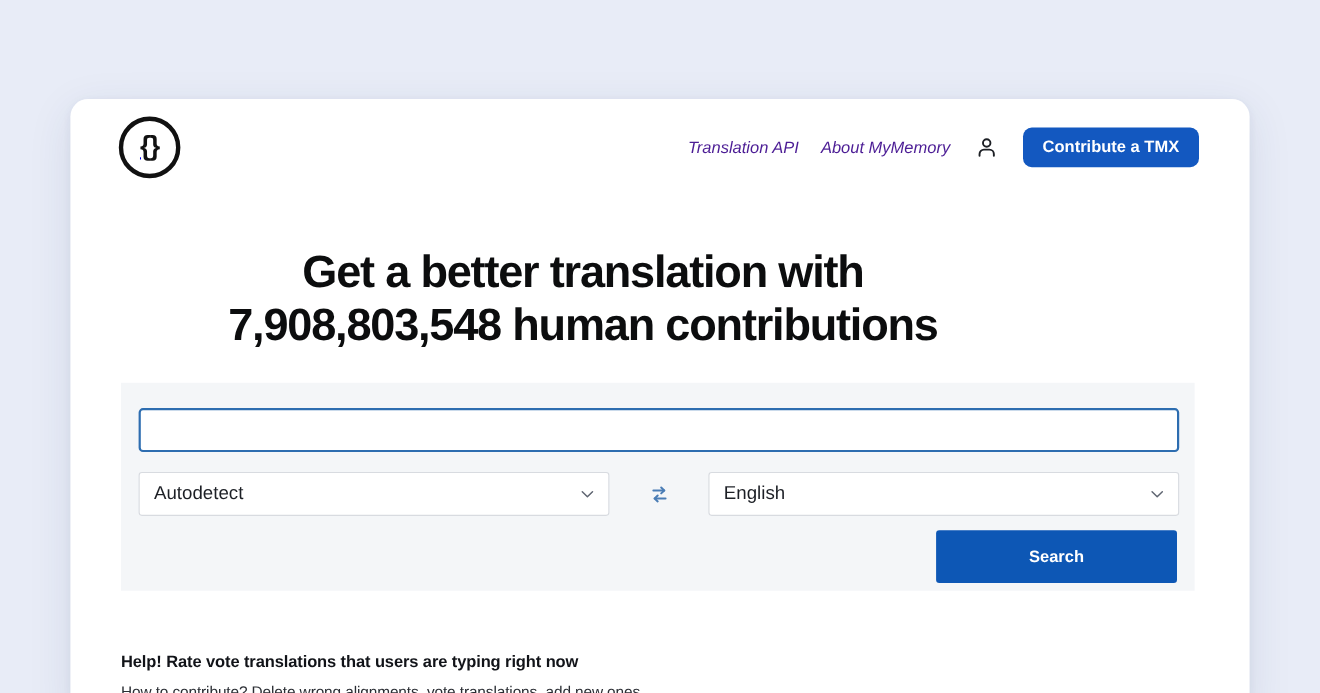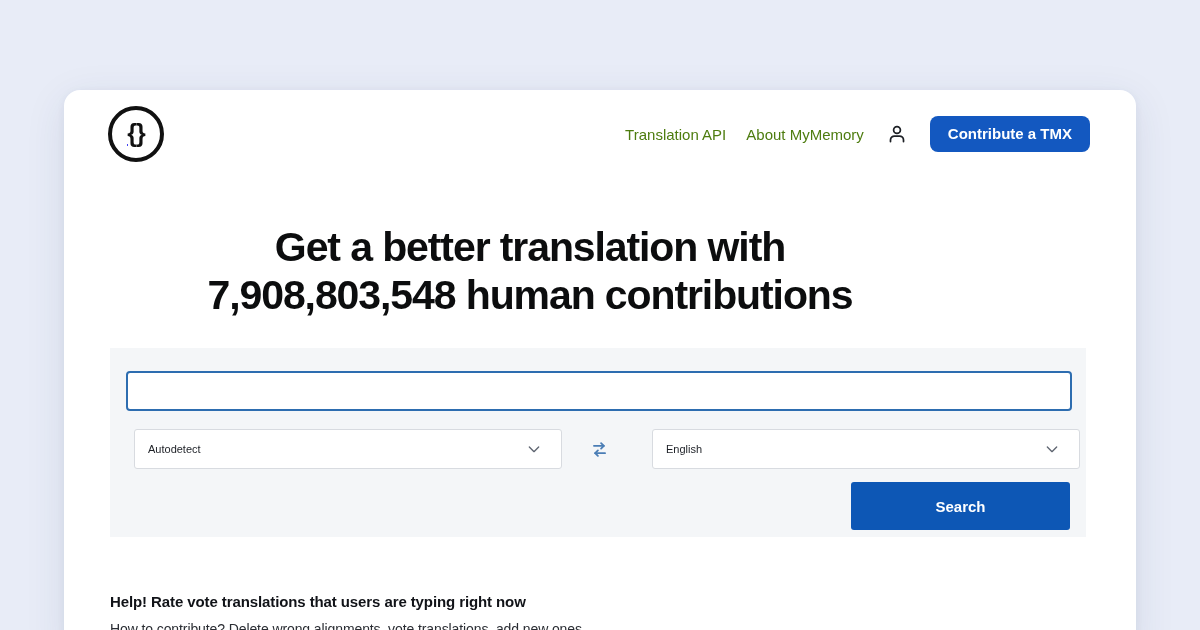--- a/index.html
+++ b/index.html
@@ -99,23 +99,24 @@
 
   .nav {
     margin-left: auto;
     display: flex;
     align-items: center;
     gap: 20px;
   }
 
   .nav-link {
     font-size: 15px;
-    color: #4d7c0f;
+    color: #4c1d95;
     text-decoration: none;
     white-space: nowrap;
+    font-style: italic;
   }
 
   .user-icon {
     width: 22px;
     height: 22px;
     display: block;
     margin: 0 2px;
   }
 
   .btn-primary {
@@ -192,24 +193,23 @@
 
   .select-box {
     width: 100%;
     height: 40px;
     background: #ffffff;
     border: 1px solid #d8dbe0;
     border-radius: 3px;
     display: flex;
     align-items: center;
     padding: 0 34px 0 13px;
-    font-size: 11px;
+    font-size: 17px;
     color: #1c1f25;
     cursor: pointer;
-    margin-left: 8px;
   }
 
   .chevron {
     position: absolute;
     right: 12px;
     top: 50%;
     transform: translateY(-50%);
     width: 16px;
     height: 16px;
     pointer-events: none;

